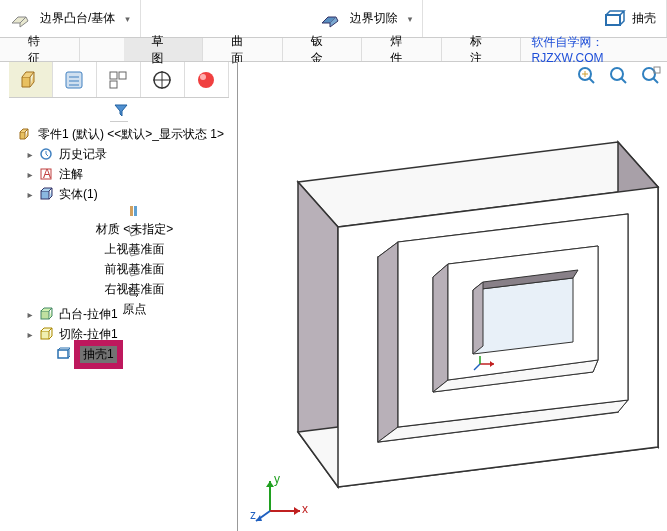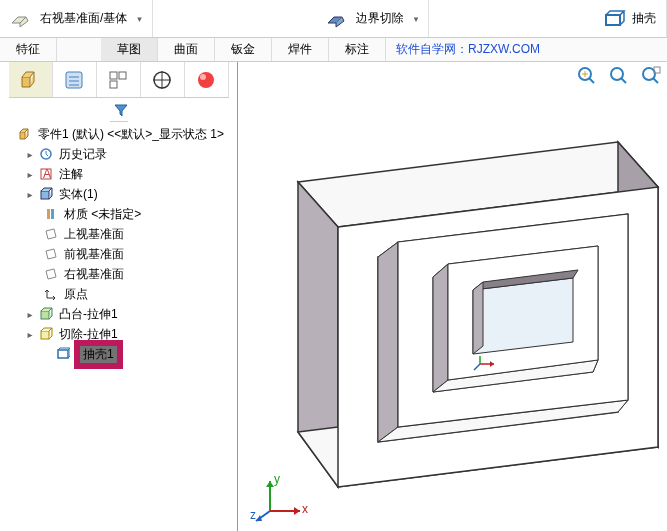--- a/index.html
+++ b/index.html
@@ -4,38 +4,38 @@
 <style>
 * { box-sizing: border-box; margin: 0; padding: 0; font-family: "Microsoft YaHei", sans-serif; font-size: 12px; }
 body { width: 667px; height: 531px; background: #fff; overflow: hidden; position: relative; }
 
 .top-toolbar { display: flex; height: 38px; border-bottom: 1px solid #ccc; }
 .top-btn { display: flex; align-items: center; padding: 0 10px; gap: 6px; border-right: 1px solid #e0e0e0; }
 .top-btn .arrow { margin-left: 4px; color: #666; font-size: 9px; }
 .spacer { flex: 1; }
 
 .tabs-row { display: flex; height: 24px; border-bottom: 1px solid #ccc; align-items: center; background: #fafafa; }
-.tab { padding: 4px 16px; border-right: 1px solid #ddd; height: 100%; display: flex; align-items: center; cursor: pointer; }
+.tab { padding: 4px 28px; border-right: 1px solid #ddd; height: 100%; display: flex; align-items: center; cursor: pointer; }
 .tab.active { background: #e8e8e8; margin-left: 44px; }
 .watermark { margin-left: 10px; color: #1d4ed8; }
 
 .main { display: flex; height: calc(531px - 38px - 24px); }
 .sidebar { width: 238px; border-right: 1px solid #999; display: flex; flex-direction: column; position: relative; align-items: center; }
 .side-tabs { display: flex; height: 36px; border-bottom: 1px solid #ccc; }
 .side-tab { width: 44px; display: flex; align-items: center; justify-content: center; border-right: 1px solid #ddd; cursor: pointer; }
 .side-tab.first { background: #f0f0d8; }
 
 .filter-row { height: 24px; border-bottom: 1px solid #ccc; display: flex; align-items: center; padding-left: 4px; }
 .funnel { color: #3080c0; }
 
 .tree { flex: 1; overflow: auto; padding: 2px 0 0 2px; }
 .tree-item { display: flex; align-items: center; height: 20px; padding-left: 4px; gap: 3px; cursor: pointer; white-space: nowrap; }
 .tree-item.root { }
 .tree-item.lvl1 { padding-left: 12px; }
-.tree-item.lvl2 { padding-left: 30px; }
+.tree-item.lvl2 { padding-left: 30px; flex-direction: column; }
 .tree-item.lvl2b { padding-left: 42px; }
 .tree-item.selected { }
 .tree-item.selected .lbl { background: #737373; border: 6px solid #be185d; padding: 0 3px; }
 .expander { width: 10px; text-align: center; color: #666; font-size: 10px; }
 .tree-icon { width: 16px; height: 16px; display: inline-flex; align-items: center; justify-content: center; font-size: 11px; }
 .lbl { padding: 0 2px; }
 
 .viewport { flex: 1; position: relative; background: #fff; }
 .zoom-tools { position: absolute; top: 2px; right: 4px; display: flex; gap: 8px; }
 .zoom-btn { width: 24px; height: 24px; display: flex; align-items: center; justify-content: center; cursor: pointer; }
@@ -49,21 +49,21 @@
 </head>
 <body>
 
 <div class="top-toolbar">
   <div class="top-btn">
     <span>
       <svg width="24" height="20" viewBox="0 0 24 20">
           <path d="M2 14 L10 14 L16 8 L8 8 Z M10 14 L10 18 L18 12 L16 8" fill="#e8e8d0" stroke="#888" stroke-width="1"></path>
         </svg>
     </span>
-    <span>右视基准面/基体</span>
+    <span>边界凸台/基体</span>
     <span class="arrow">▾</span>
   </div>
   <div class="spacer"></div>
   <div class="top-btn">
     <span>
       <svg width="24" height="20" viewBox="0 0 24 20">
           <path d="M2 14 L10 14 L16 8 L8 8 Z" fill="#5a8fc0" stroke="#336" stroke-width="1"></path>
           <path d="M10 14 L10 18 L18 12 L16 8" fill="#7aa8d0" stroke="#336"></path>
         </svg>
     </span>

